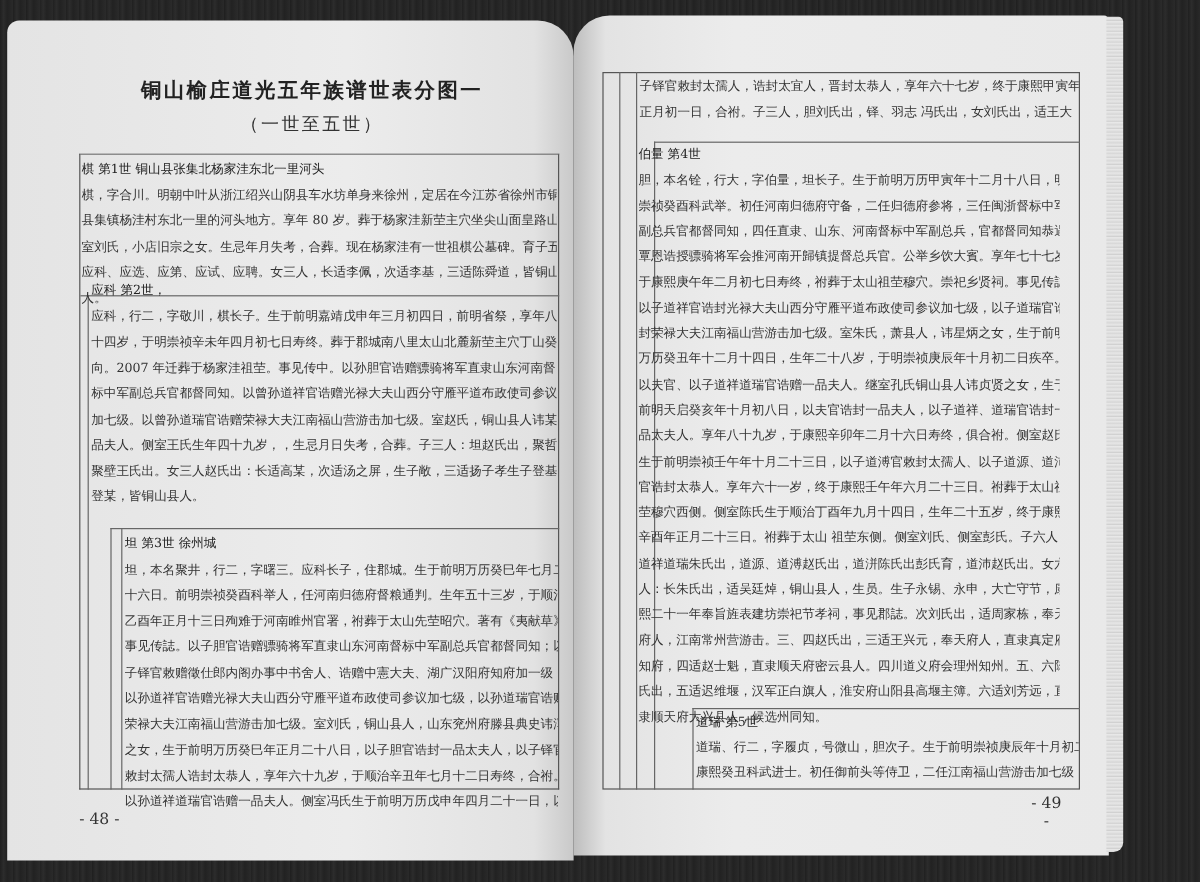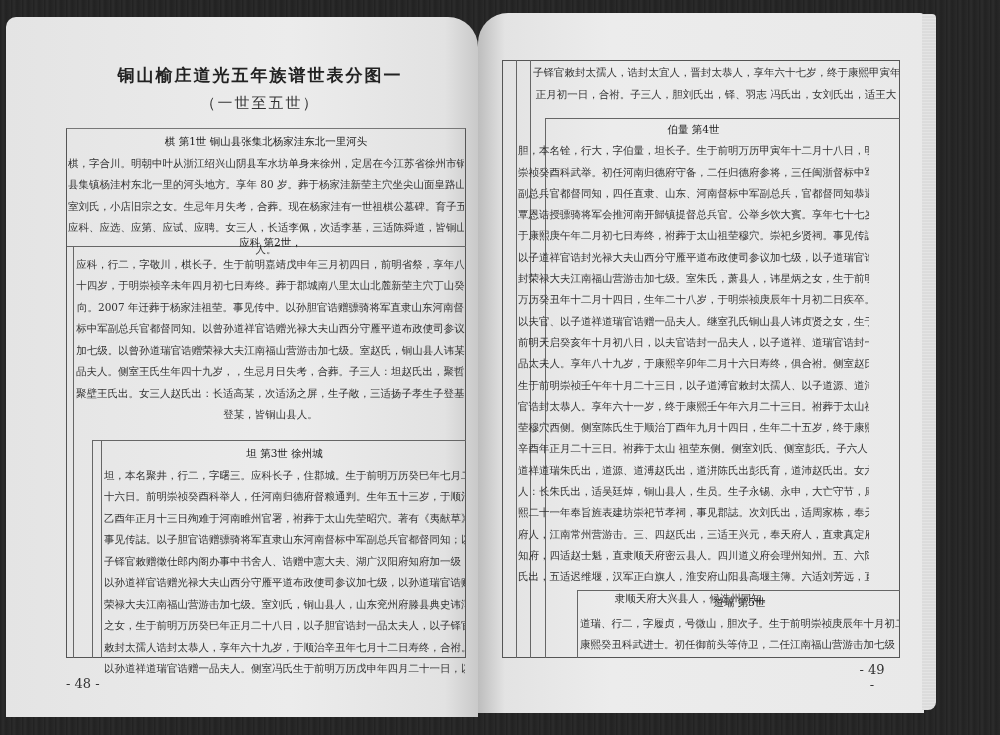--- a/index.html
+++ b/index.html
@@ -36,21 +36,21 @@
   }
   .subtitle {
     position: absolute; left: 60px; top: 94px; width: 400px; text-align: center;
     font-size: 15px; color: #333; letter-spacing: 2px;
   }
   .frame { position: absolute; border: 1px solid #555; }
   .vline { position: absolute; border-left: 1px solid #666; }
   .hline { position: absolute; border-top: 1px solid #666; }
   .block { position: absolute; font-size: 10.5px; line-height: 21.5px; color: #333; }
   .block .hd { color: #222; }
-  .block p { white-space: nowrap; overflow: hidden; text-align: center; }
+  .block p { white-space: nowrap; overflow: hidden; }
   .pageno { position: absolute; font-size: 13px; color: #333; text-align: center; }
 </style>
 </head>
 <body>
 
 <div class="book">
 
   <div class="page page-left"></div>
 
   <div class="title">铜山榆庄道光五年族谱世表分图一</div>
@@ -109,21 +109,21 @@
   <div class="hline" style="left:545px; top:118px; width:355px;"></div>
   <div class="vline" style="left:545px; top:118px; height:540px;"></div>
   <div class="hline" style="left:577px; top:590px; width:323px;"></div>
   <div class="vline" style="left:577px; top:590px; height:68px;"></div>
 
   <div class="block" style="left:533px; top:62px; width:366px;">
     <p>子铎官敕封太孺人，诰封太宜人，晋封太恭人，享年六十七岁，终于康熙甲寅年</p>
     <p>正月初一日，合祔。子三人，胆刘氏出，铎、羽志  冯氏出，女刘氏出，适王大</p>
   </div>
 
-  <div class="block" style="left:518px; top:119px; width:351px; line-height:21.3px;">
+  <div class="block" style="left:532px; top:119px; width:351px; line-height:21.3px;">
     <p class="hd">伯量 第4世</p>
     <p>胆，本名铨，行大，字伯量，坦长子。生于前明万历甲寅年十二月十八日，明</p>
     <p>崇祯癸酉科武举。初任河南归德府守备，二任归德府参将，三任闽浙督标中军</p>
     <p>副总兵官都督同知，四任直隶、山东、河南督标中军副总兵，官都督同知恭遇</p>
     <p>覃恩诰授骠骑将军会推河南开歸镇提督总兵官。公举乡饮大賓。享年七十七岁，</p>
     <p>于康熙庚午年二月初七日寿终，祔葬于太山祖茔穆穴。崇祀乡贤祠。事见传誌。</p>
     <p>以子道祥官诰封光禄大夫山西分守雁平道布政使司参议加七级，以子道瑞官诰</p>
     <p>封荣禄大夫江南福山营游击加七级。室朱氏，萧县人，讳星炳之女，生于前明</p>
     <p>万历癸丑年十二月十四日，生年二十八岁，于明崇祯庚辰年十月初二日疾卒。</p>
     <p>以夫官、以子道祥道瑞官诰赠一品夫人。继室孔氏铜山县人讳贞贤之女，生于</p>

